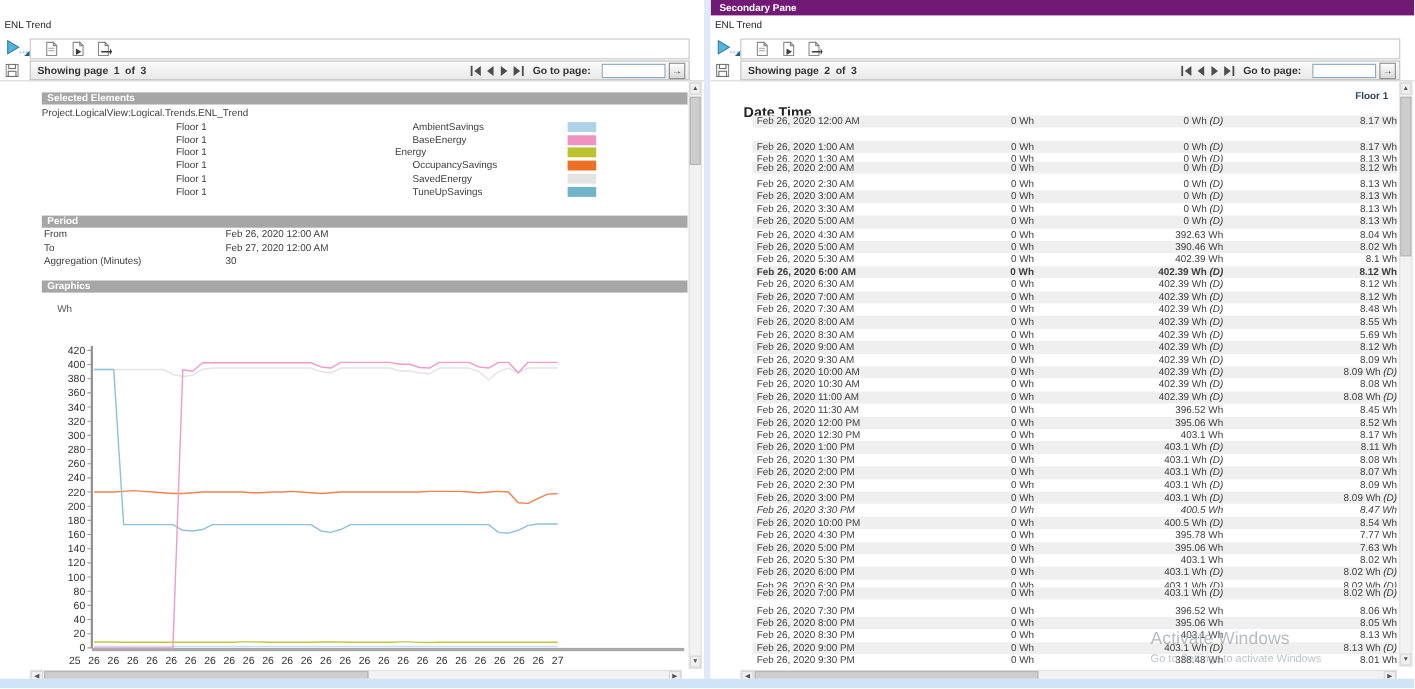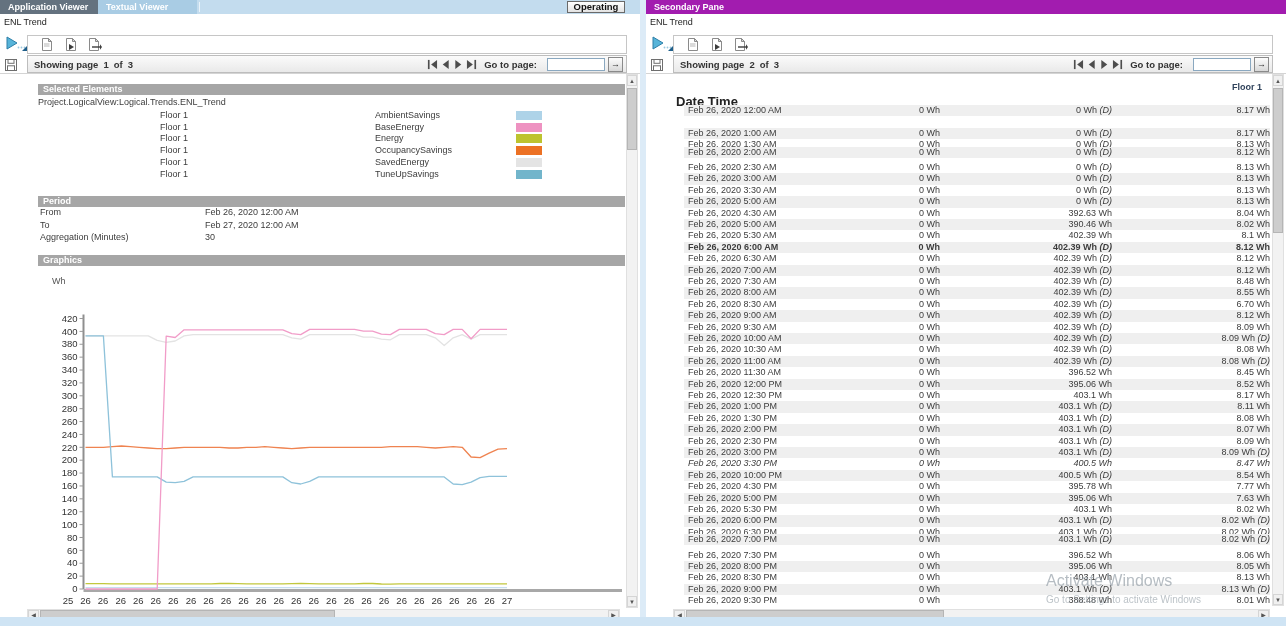--- a/index.html
+++ b/index.html
@@ -13,21 +13,21 @@
   .pane-gap{position:absolute;left:640px;top:0;width:6px;height:617px;background:#dcebf7;}
   .bottom-strip{position:absolute;left:0;top:617px;width:1286px;height:9px;background:#cfe4f4;}
 
   
   .tabbar{position:absolute;left:0;top:0;width:640px;height:14px;background:#c3dcee;}
   .tab{position:absolute;top:0;height:14px;color:#fff;font-weight:bold;font-size:9px;
        line-height:14px;padding-left:8px;}
   .tab.active{background:#64727f;}
   .tab.inactive{background:#a9cce4;}
   .tab-divider{position:absolute;top:2px;width:1px;height:10px;background:#eaf3fa;}
-  .pane-header{position:absolute;left:0;top:0;width:640px;height:14px;background:#a21caf;
+  .pane-header{position:absolute;left:0;top:0;width:640px;height:14px;background:#701a75;
        color:#fff;font-weight:bold;font-size:9px;line-height:14px;padding-left:8px;}
   .operating-btn{position:absolute;top:1px;height:12px;font-weight:bold;font-size:9.5px;
        line-height:10px;background:linear-gradient(#ffffff,#e3e3e3);border:1px solid #6a6a6a;
        text-align:center;color:#111;padding:0;}
   .doc-title{position:absolute;left:4px;top:17px;font-size:9px;color:#222;}
 
   
   .toolbar-box{position:absolute;left:27px;top:35px;width:600px;height:19px;background:#fff;
        border:1px solid #c6c6c6;display:flex;align-items:center;gap:8px;padding-left:10px;}
   .tool-btn{width:16px;height:16px;display:flex;align-items:center;justify-content:center;cursor:pointer;}
@@ -79,26 +79,20 @@
 
   svg text{font-family:"Liberation Sans",sans-serif;}
   i{font-style:italic;}
 </style>
 </head>
 <body>
 
 <div class="window">
 
   <div class="pane" id="left-pane">
-    <div class="tabbar">
-      <div class="tab active" style="left:0;width:98px;">Application Viewer</div>
-      <div class="tab inactive" style="left:98px;width:99px;">Textual Viewer</div>
-      <div class="tab-divider" style="left:199px;"></div>
-      <button class="operating-btn" style="left:567px;width:58px;">Operating</button>
-    </div>
     <div class="doc-title">ENL Trend</div>
 
     <span class="run-icon">
       <svg width="24" height="16" viewBox="0 0 24 16">
         <polygon points="2,1 12,7 2,13" fill="#57b4d9" stroke="#2e7fa8" stroke-width="1"></polygon>
         <circle cx="13.5" cy="11.5" r="0.9" fill="#9bc7dd"></circle>
           <circle cx="16.5" cy="11.5" r="0.9" fill="#9bc7dd"></circle>
           <circle cx="19.5" cy="11.5" r="0.9" fill="#9bc7dd"></circle>
         <polygon points="17,15 24,15 24,8" fill="#1f5f8a"></polygon>
       </svg>
@@ -173,21 +167,21 @@
     <div class="secbar" style="top:84px;">Selected Elements</div>
     <div class="txt" style="left:38px;top:97px;">Project.LogicalView:Logical.Trends.ENL_Trend</div>
     <div id="sel-rows">
         <div class="txt" style="left: 160px; top: 110px;">Floor 1</div>
         <div class="txt" style="left: 375px; top: 110px;">AmbientSavings</div>
         <div class="swatch" style="left: 516px; top: 111px; background: rgb(174, 211, 232);"></div>
         <div class="txt" style="left: 160px; top: 121.7px;">Floor 1</div>
         <div class="txt" style="left: 375px; top: 121.7px;">BaseEnergy</div>
         <div class="swatch" style="left: 516px; top: 122.7px; background: rgb(238, 146, 193);"></div>
         <div class="txt" style="left: 160px; top: 133.4px;">Floor 1</div>
-        <div class="txt" style="left: 375px; top: 133.4px;">Energy</div>
+        <div class="txt" style="left: 359px; top: 133.4px;">Energy</div>
         <div class="swatch" style="left: 516px; top: 134.4px; background: rgb(189, 195, 47);"></div>
         <div class="txt" style="left: 160px; top: 145.1px;">Floor 1</div>
         <div class="txt" style="left: 375px; top: 145.1px;">OccupancySavings</div>
         <div class="swatch" style="left: 516px; top: 146.1px; background: rgb(236, 113, 36);"></div>
         <div class="txt" style="left: 160px; top: 156.8px;">Floor 1</div>
         <div class="txt" style="left: 375px; top: 156.8px;">SavedEnergy</div>
         <div class="swatch" style="left: 516px; top: 157.8px; background: rgb(228, 228, 228);"></div>
         <div class="txt" style="left: 160px; top: 168.5px;">Floor 1</div>
         <div class="txt" style="left: 375px; top: 168.5px;">TuneUpSavings</div>
         <div class="swatch" style="left: 516px; top: 169.5px; background: rgb(114, 181, 203);"></div>
@@ -482,21 +476,21 @@
         <div class="trow even" style="top: 287.4px;">
           <div class="tcell c-date">Feb 26, 2020 8:00 AM</div>
           <div class="tcell c-v1">0 Wh</div>
           <div class="tcell c-v2">402.39 Wh <i>(D)</i></div>
           <div class="tcell c-v3">8.55 Wh</div>
         </div>
         <div class="trow odd" style="top: 298.8px;">
           <div class="tcell c-date">Feb 26, 2020 8:30 AM</div>
           <div class="tcell c-v1">0 Wh</div>
           <div class="tcell c-v2">402.39 Wh <i>(D)</i></div>
-          <div class="tcell c-v3">6.70 Wh</div>
+          <div class="tcell c-v3">5.69 Wh</div>
         </div>
         <div class="trow even" style="top: 310.2px;">
           <div class="tcell c-date">Feb 26, 2020 9:00 AM</div>
           <div class="tcell c-v1">0 Wh</div>
           <div class="tcell c-v2">402.39 Wh <i>(D)</i></div>
           <div class="tcell c-v3">8.12 Wh</div>
         </div>
         <div class="trow odd" style="top: 321.6px;">
           <div class="tcell c-date">Feb 26, 2020 9:30 AM</div>
           <div class="tcell c-v1">0 Wh</div>

